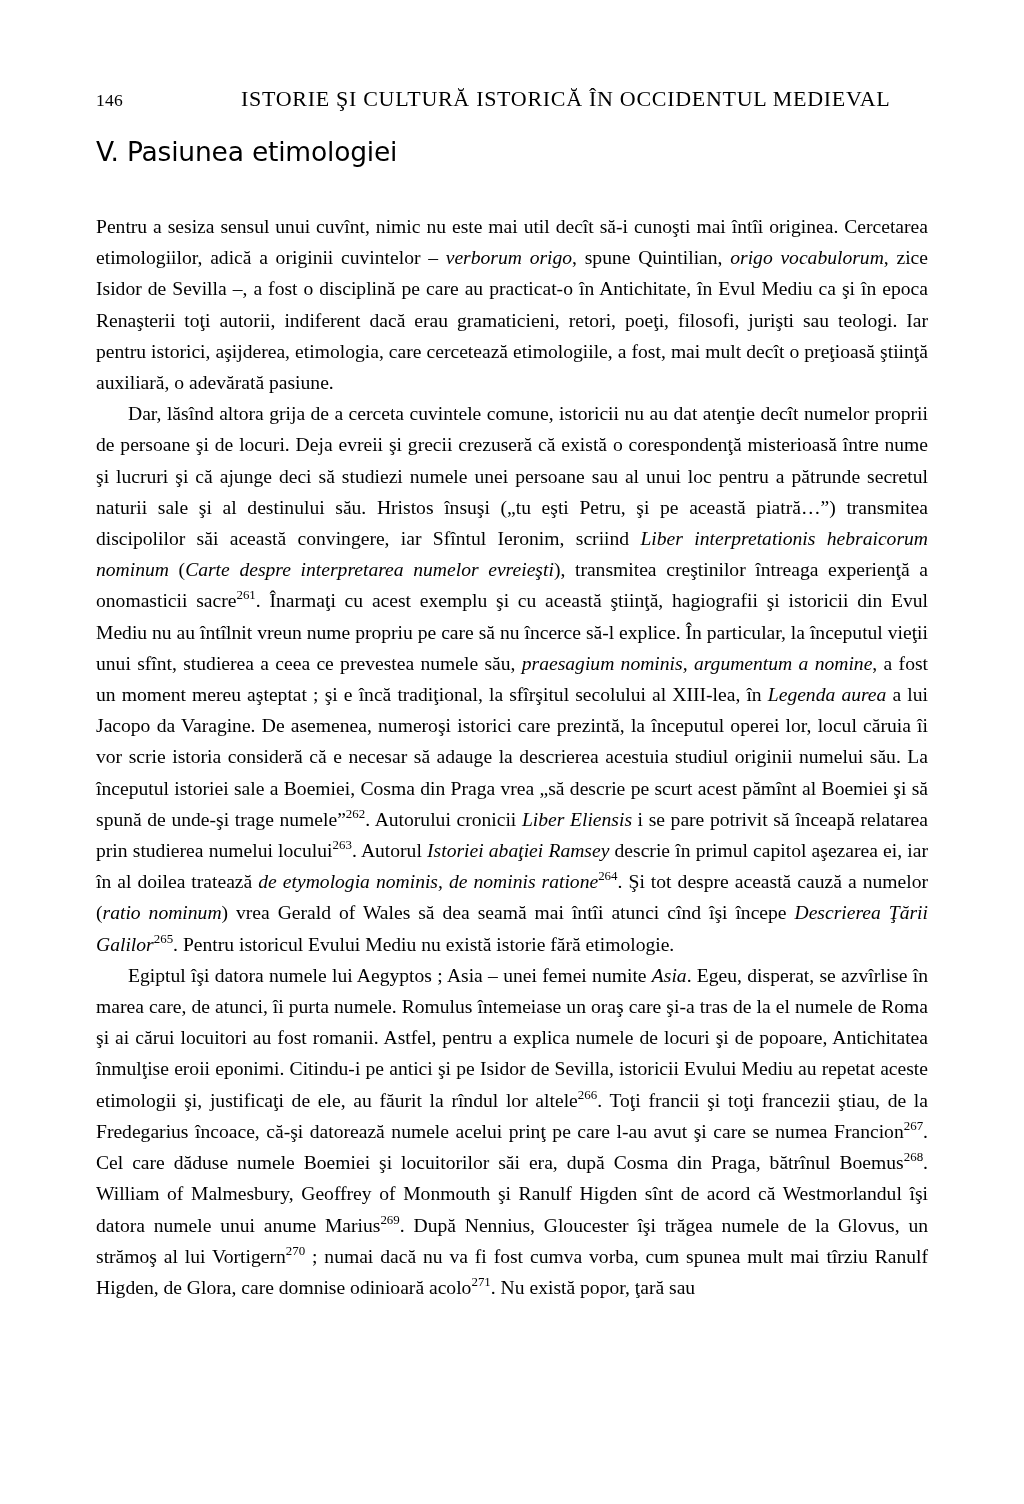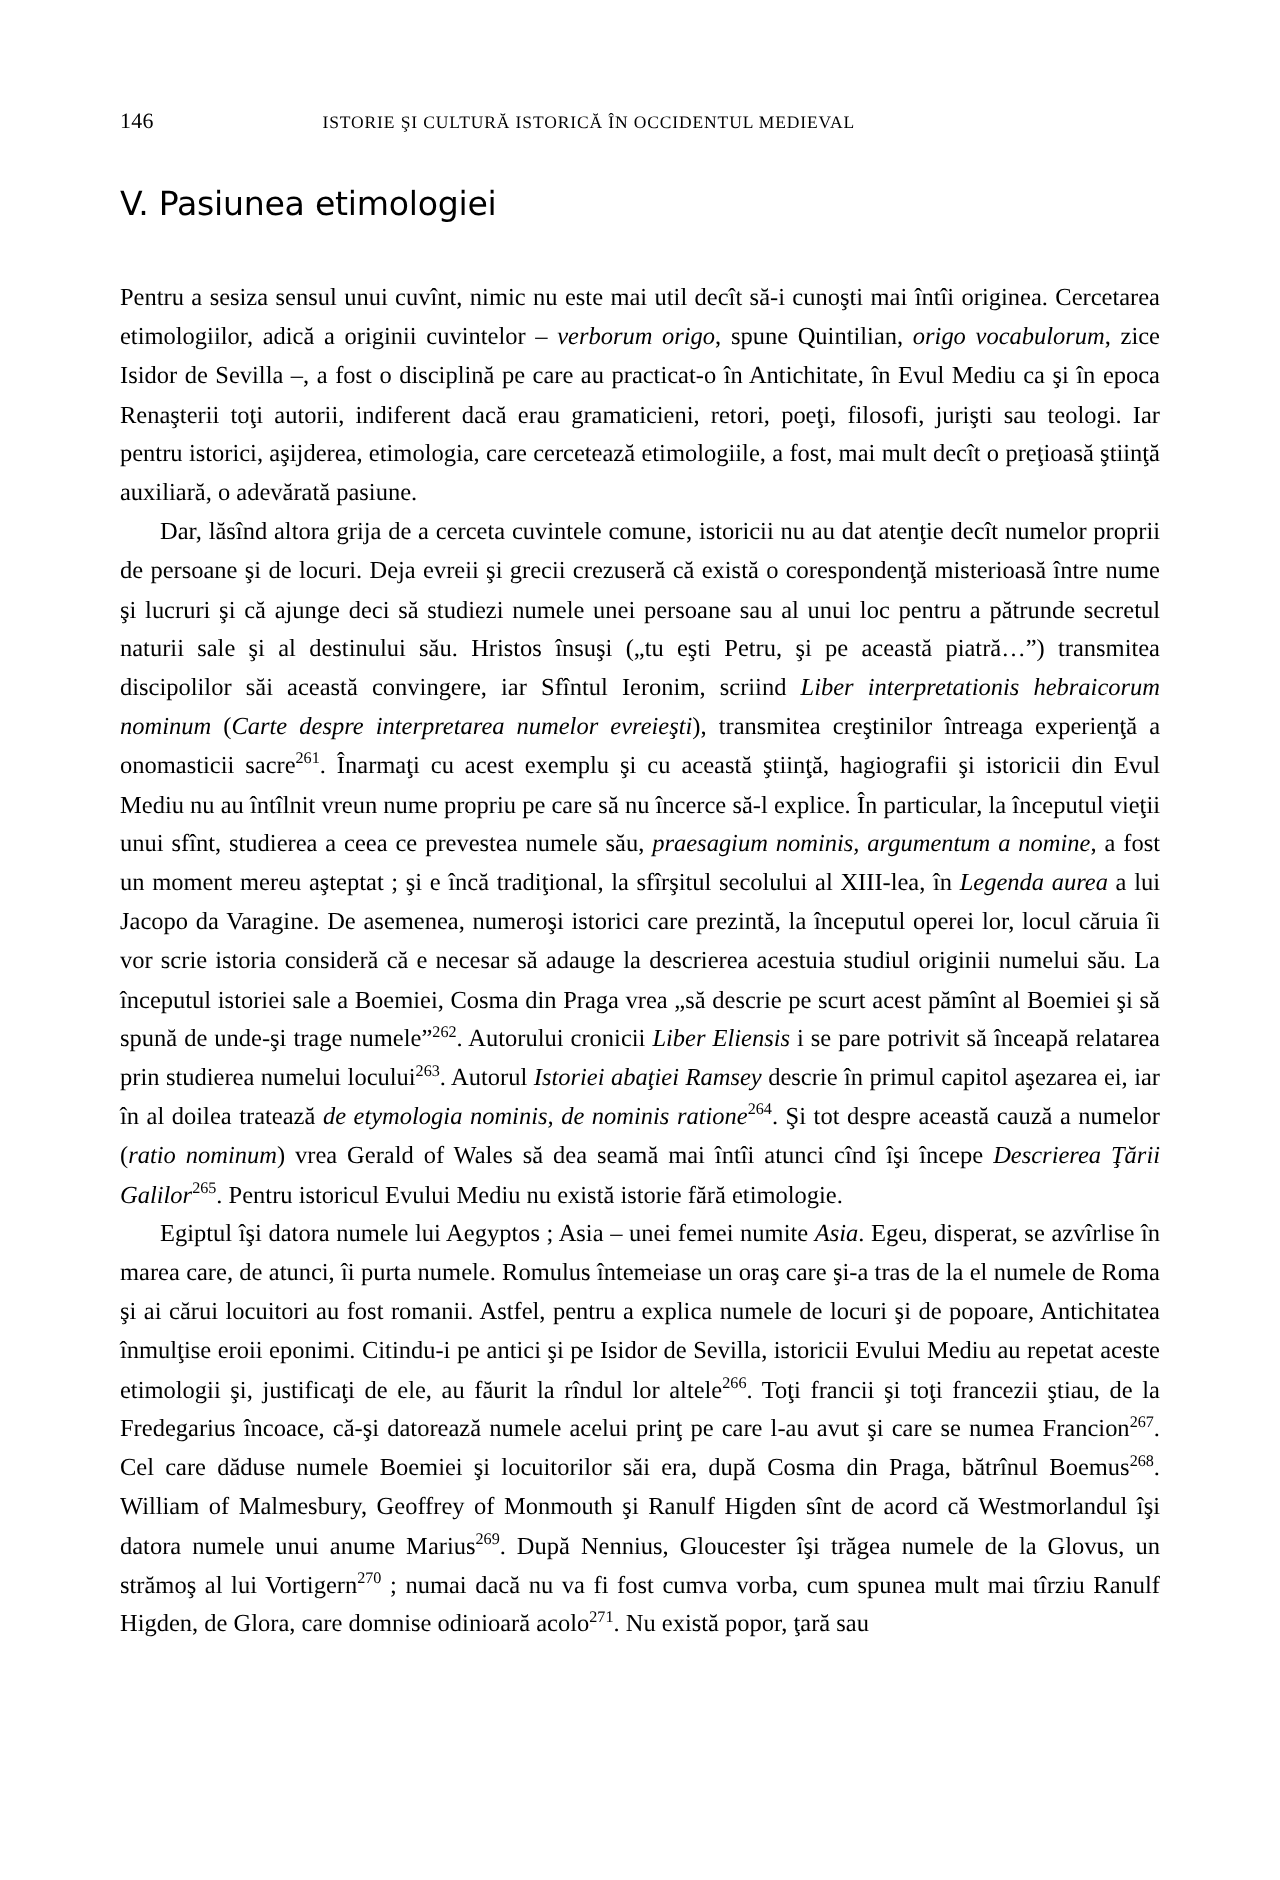--- a/index.html
+++ b/index.html
@@ -31,28 +31,27 @@
     font-size: 17.5px;
   }
   .folio {
     width: 145px;
     flex: 0 0 145px;
     font-size: 17.5px;
     letter-spacing: 0.2px;
   }
   .head-title {
     font-variant: small-caps;
-    font-size: 14px;
+    font-size: 22px;
     letter-spacing: 0.7px;
     white-space: nowrap;
-    margin-left: 17px;
   }
   .content {
     position: absolute;
-    top: 148px;
+    top: 136px;
     left: 96px;
     width: 832px;
   }
   h2.section-title {
     font-family: "DejaVu Sans", sans-serif;
     font-weight: 400;
     font-size: 26.5px;
     margin: 0 0 44px 0;
     letter-spacing: -0.2px;
   }

